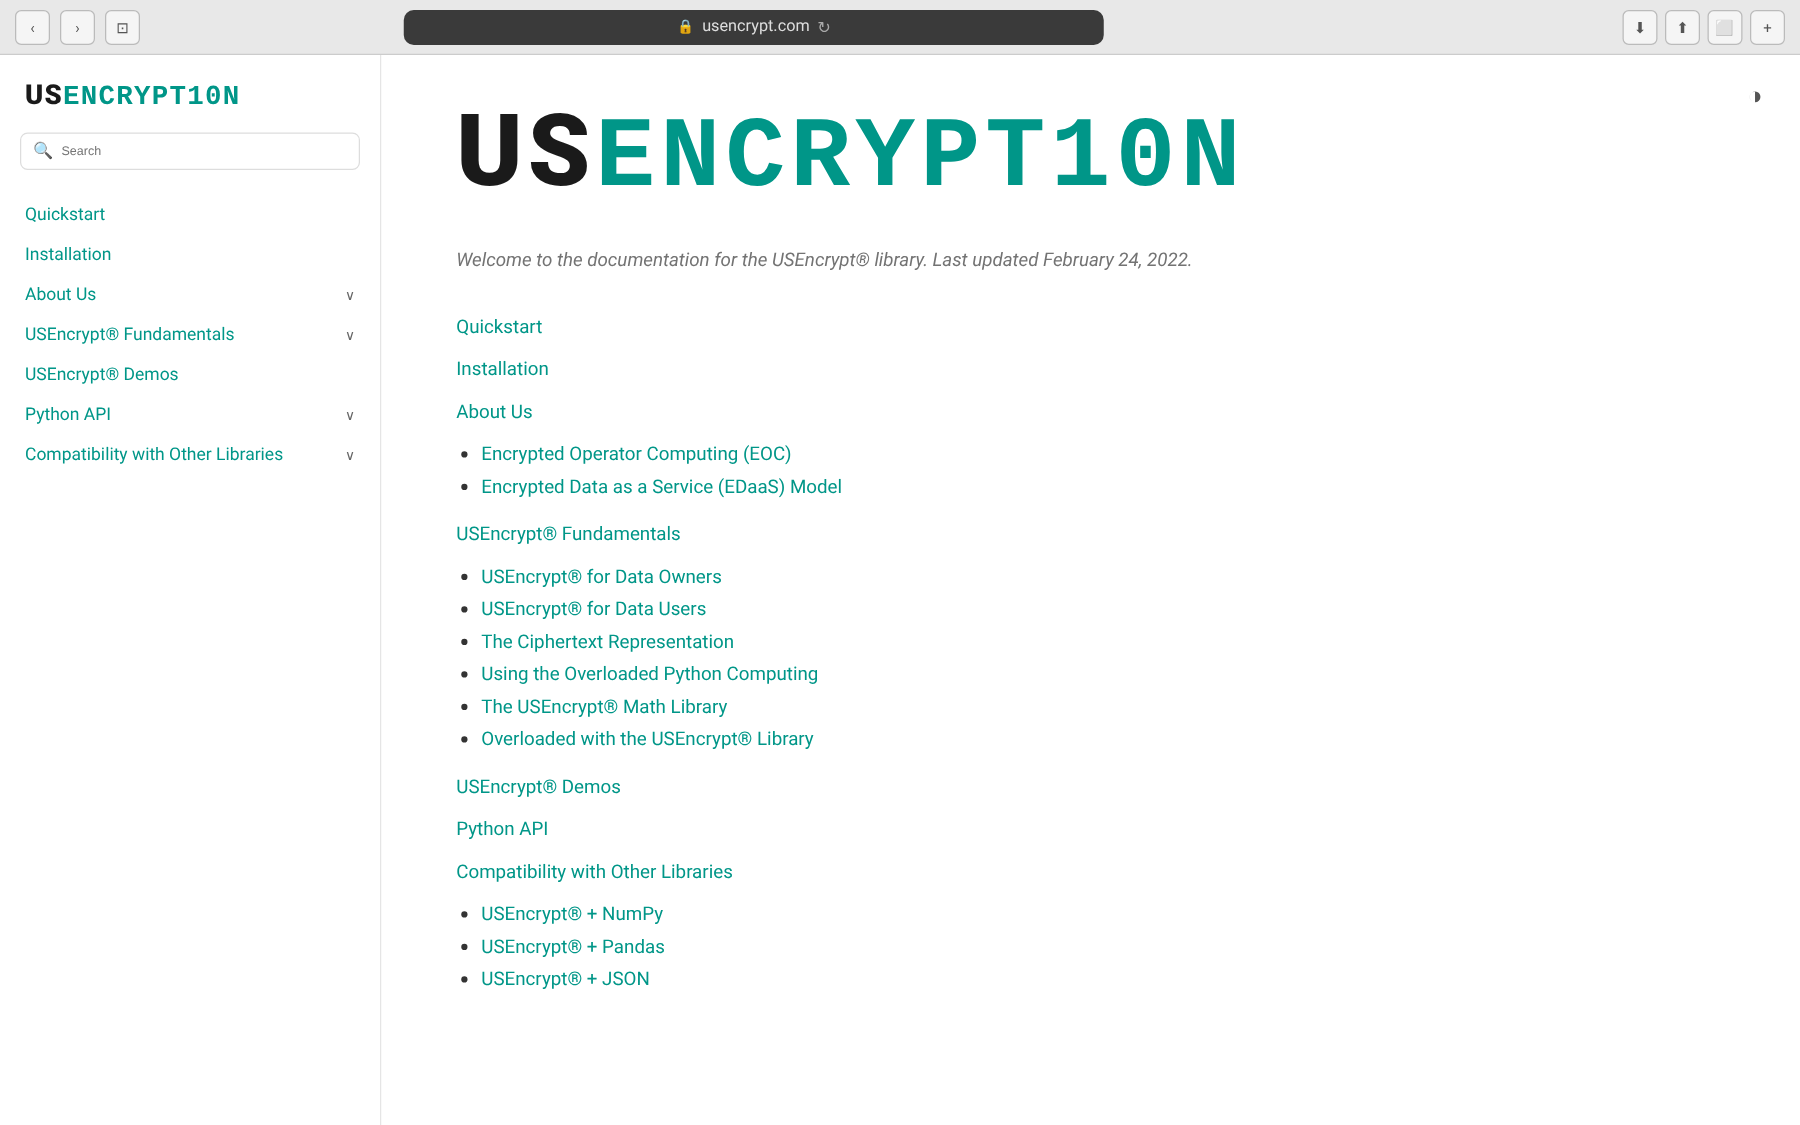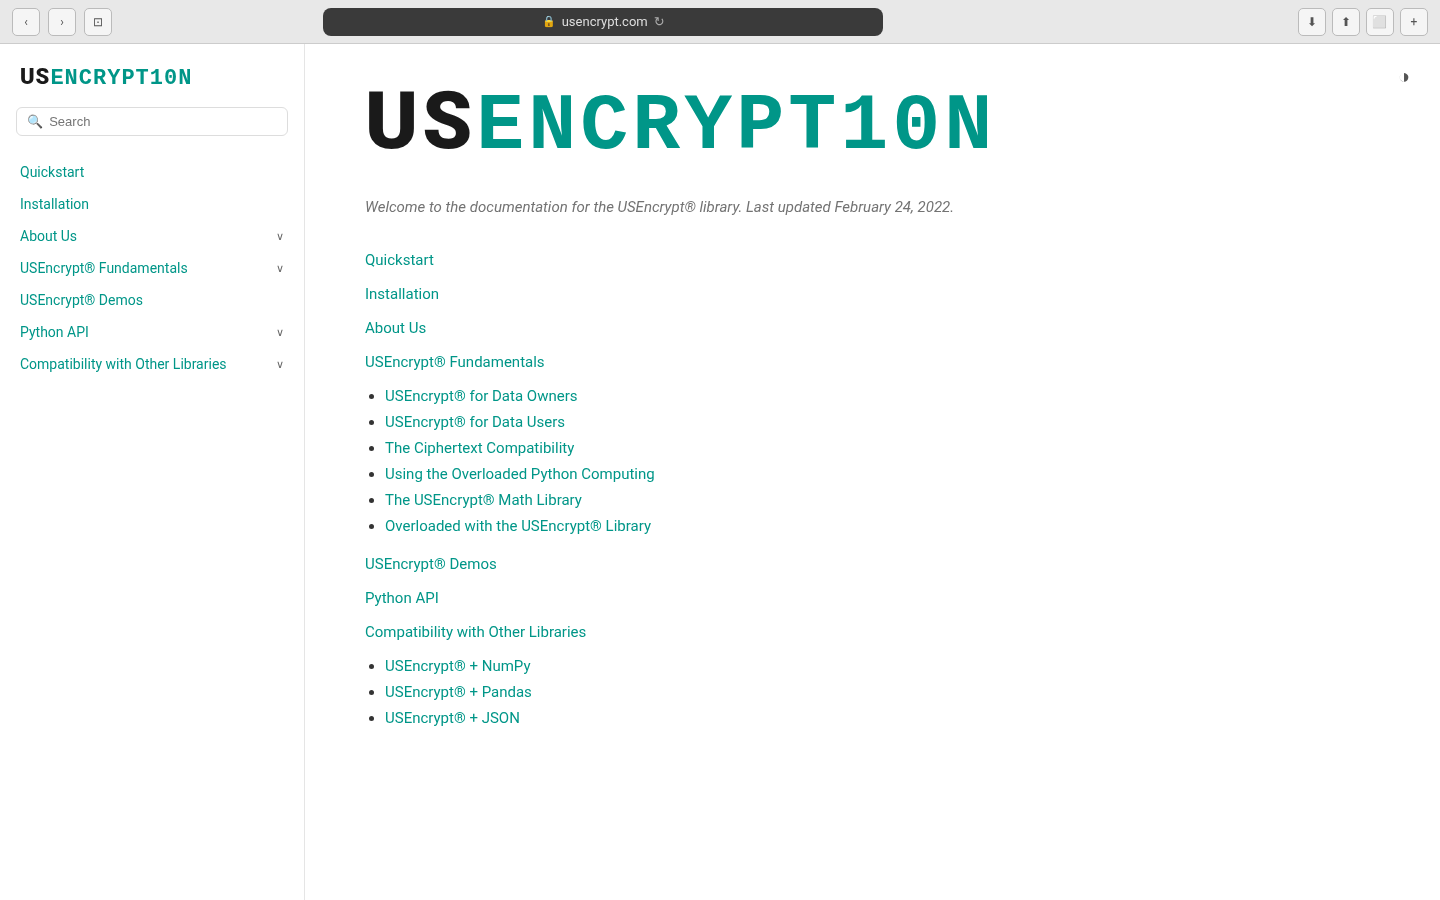--- a/index.html
+++ b/index.html
@@ -73,21 +73,21 @@
       display: flex;
       align-items: center;
       gap: 6px;
       border: 1px solid #ddd;
       border-radius: 6px;
       padding: 6px 10px;
     }
     .search-icon { color: #999; font-size: 13px; }
     .search-input {
       border: none; outline: none;
-      font-size: 13px; color: #15803d;
+      font-size: 10px; color: #15803d;
       width: 100%;
       background: transparent;
     }
 
     .nav-item {
       display: flex;
       align-items: center;
       justify-content: space-between;
       padding: 8px 20px;
       font-size: 14px;
@@ -223,27 +223,31 @@
     </div>
 
     <p class="tagline">Welcome to the documentation for the USEncrypt® library. Last updated February 24, 2022.</p>
 
     <a class="section-link">Quickstart</a>
 
     <a class="section-link">Installation</a>
 
     <a class="section-link">About Us</a>
 
+    <ul class="bullet-list">
+      <li>Encrypted Operator Computing (EOC)</li>
+      <li>Encrypted Data as a Service (EDaaS) Model</li>
+    </ul>
 
     <a class="section-link">USEncrypt® Fundamentals</a>
 
     <ul class="bullet-list">
       <li>USEncrypt® for Data Owners</li>
       <li>USEncrypt® for Data Users</li>
-      <li>The Ciphertext Compatibility</li>
+      <li>The Ciphertext Representation</li>
       <li>Using the Overloaded Python Computing</li>
       <li>The USEncrypt® Math Library</li>
       <li>Overloaded with the USEncrypt® Library</li>
     </ul>
 
     <a class="section-link">USEncrypt® Demos</a>
 
     <a class="section-link">Python API</a>
 
     <a class="section-link">Compatibility with Other Libraries</a>

